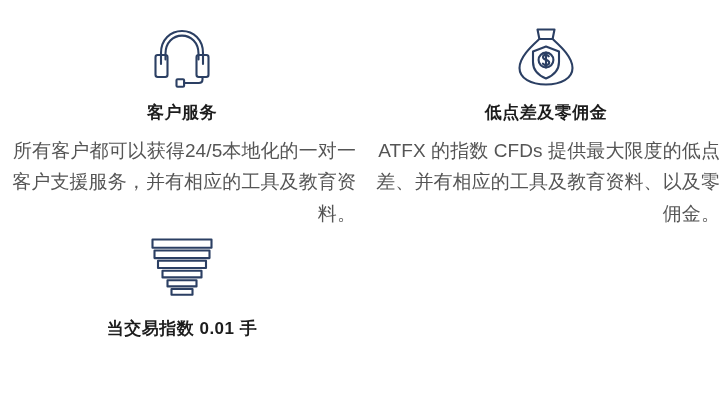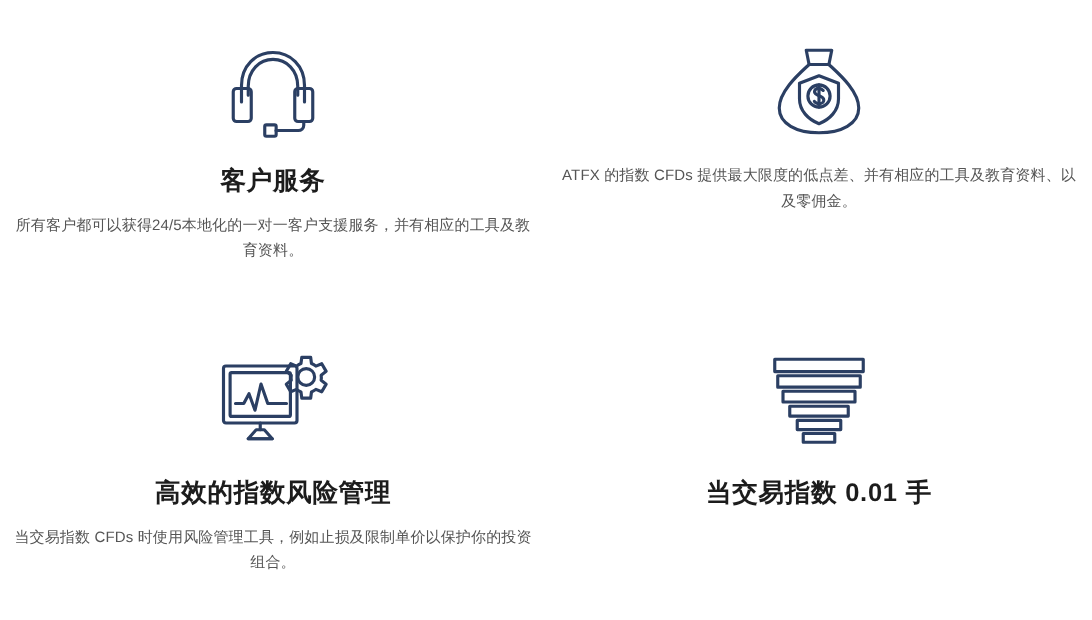--- a/index.html
+++ b/index.html
@@ -43,24 +43,24 @@
   .feature-title {
     font-size: 17px;
     font-weight: bold;
     color: #1c1c1c;
     letter-spacing: 0.5px;
     text-align: center;
     line-height: 1.3;
     margin-bottom: 11px;
   }
   .feature-desc {
-    font-size: 10px;
+    font-size: 19px;
     color: #555555;
     line-height: 1.65;
-    text-align: center;
+    text-align: right;
     max-width: 350px;
     letter-spacing: 0.1px;
   }
   .row2 .feature-icon { margin-bottom: 16px; }
 </style>
 </head>
 <body>
 
 <div class="features-grid">
 
@@ -83,39 +83,24 @@
     <div class="feature-icon">
       <svg width="66" height="62" viewBox="0 0 66 62" fill="none" stroke="#2b3f63" stroke-width="2.1" stroke-linecap="round" stroke-linejoin="round">
         <path d="M24.5 3.5 H41.5 L39.6 13 H26.4 Z"></path>
         <path d="M26.4 13 C20 19 6.5 30.5 6.5 42 C6.5 52.5 18 58.5 33 58.5 C48 58.5 59.5 52.5 59.5 42 C59.5 30.5 46 19 39.6 13"></path>
         <path d="M33 20.5 L46 25.5 V36 C46 43.8 40.2 49.6 33 52.5 C25.8 49.6 20 43.8 20 36 V25.5 Z"></path>
         <circle cx="33" cy="34" r="7.4"></circle>
         <path d="M35.8 30.3 C35 29.3 34 28.9 32.8 28.9 C31.2 28.9 30 29.8 30 31.2 C30 34.3 36.2 33.4 36.2 36.6 C36.2 38.1 34.9 39.1 33.2 39.1 C31.8 39.1 30.6 38.6 29.9 37.6"></path>
         <path d="M33 26.6 V41.4"></path>
       </svg>
     </div>
+    <div class="feature-title">低点差及零佣金</div>
     <div class="feature-desc">ATFX 的指数 CFDs 提供最大限度的低点差、并有相应的工具及教育资料、以及零佣金。</div>
   </div>
 
-  <div class="feature-card card-row2 row2">
-    <div class="feature-icon">
-      <svg width="74" height="64" viewBox="0 0 74 64" fill="none" stroke="#2b3f63" stroke-width="2.1" stroke-linecap="round" stroke-linejoin="round">
-        <rect x="4" y="9" width="49" height="38" rx="1.6"></rect>
-        <rect x="8.4" y="13.4" width="40.2" height="29.2" rx="1"></rect>
-        <path d="M12 34 H17.5 L21 27.5 L25 38.5 L29 21 L33.5 34 H46"></path>
-        <path d="M28.5 47 V51.5"></path>
-        <path d="M20.5 57.5 L25.8 51.5 H31.2 L36.5 57.5 Z"></path>
-        <path d="M20.5 57.5 H36.5"></path>
-        <path d="M56.2 3.2 h5.9 l0.55 4.15 a11 11 0 0 1 2.95 1.72 l3.9-1.6 2.95 5.1 -3.35 2.55 a11 11 0 0 1 0 3.42 l3.35 2.55 -2.95 5.1 -3.9-1.6 a11 11 0 0 1-2.95 1.72 l-0.55 4.15 h-5.9 l-0.55-4.15 a11 11 0 0 1-2.95-1.72 l-3.9 1.6 -2.95-5.1 3.35-2.55 a11 11 0 0 1 0-3.42 l-3.35-2.55 2.95-5.1 3.9 1.6 a11 11 0 0 1 2.95-1.72 Z"></path>
-        <circle cx="59.15" cy="16.3" r="5.6"></circle>
-      </svg>
-    </div>
-    <div class="feature-title">高效的指数风险管理</div>
-    <div class="feature-desc">当交易指数 CFDs 时使用风险管理工具，例如止损及限制单价以保护你的投资组合。</div>
-  </div>
 
   <div class="feature-card card-row2 row2">
     <div class="feature-icon">
       <svg width="66" height="62" viewBox="0 0 66 62" fill="none" stroke="#2b3f63" stroke-width="2.1" stroke-linejoin="round">
         <rect x="3.5" y="3.5" width="59" height="8.2"></rect>
         <rect x="5.5" y="14.5" width="55" height="7.6"></rect>
         <rect x="9" y="24.8" width="48" height="7.2"></rect>
         <rect x="13.5" y="34.8" width="39" height="6.6"></rect>
         <rect x="18.5" y="44.2" width="29" height="6.2"></rect>
         <rect x="22.5" y="53" width="21" height="5.8"></rect>

